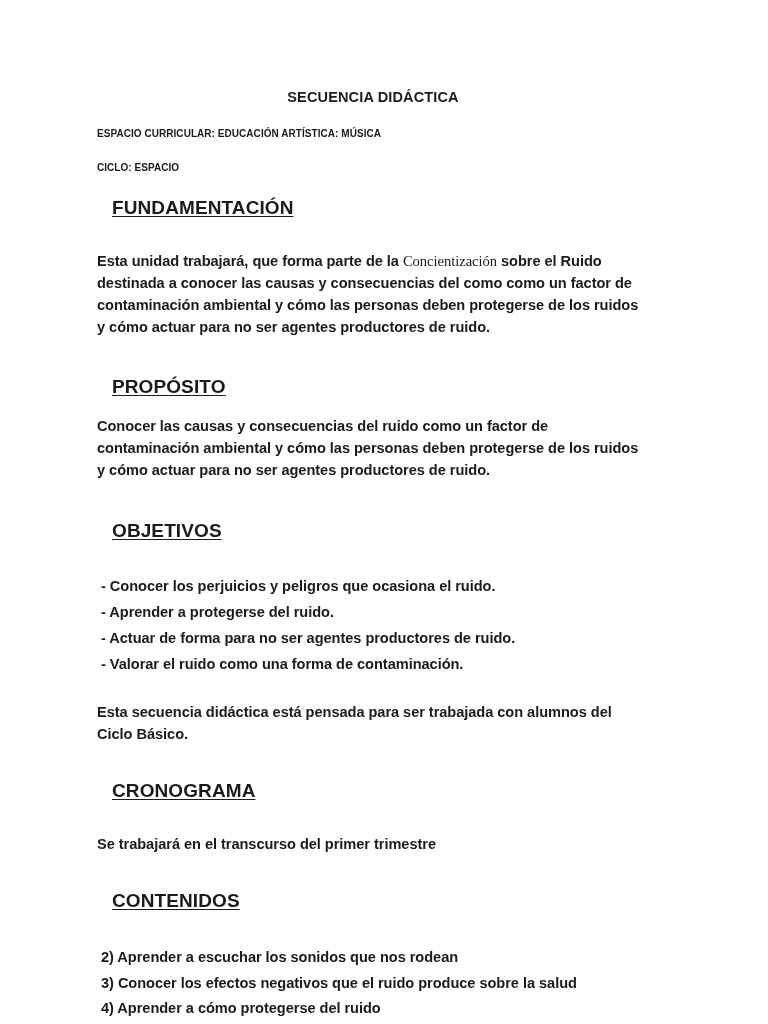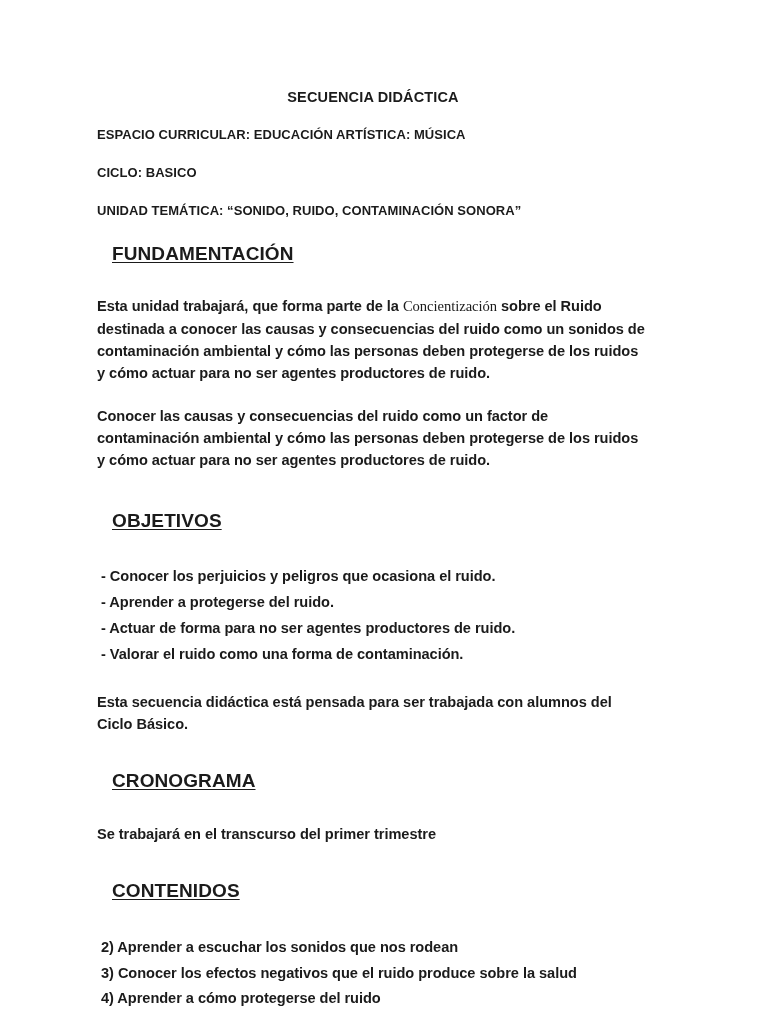--- a/index.html
+++ b/index.html
@@ -28,21 +28,21 @@
     text-align: center;
     font-size: 14.5px;
     font-weight: 700;
     letter-spacing: 0.15px;
     margin: 0 0 21px 0;
     line-height: 1.25;
   }
 
   
   .meta-line {
-    font-size: 13px;
+    font-size: 10px;
     font-weight: 700;
     line-height: 1.3;
     letter-spacing: 0.05px;
     margin: 0 0 21px 0;
     white-space: nowrap;
   }
 
   
   .section-heading {
     font-size: 19px;
@@ -87,29 +87,29 @@
 </style>
 </head>
 <body>
 
 <div class="page">
   <div class="doc">
 
     <div class="doc-title"><span class="hl">SECUENCIA DIDÁCTICA</span></div>
 
     <p class="meta-line">ESPACIO CURRICULAR: EDUCACIÓN ARTÍSTICA: MÚSICA</p>
-    <p class="meta-line">CICLO: BASICO</p>
-    <p class="meta-line">UNIDAD TEMÁTICA: “SONIDO, RUIDO, CONTAMINACIÓN SONORA”</p>
+    <p class="meta-line">CICLO: ESPACIO</p>
 
     <div class="section-heading"><span class="hl">FUNDAMENTACIÓN</span></div>
     <div class="gap-line"></div>
-    <p class="body-text"><span>Esta unidad trabajará, que forma parte de la </span><span class="light">Concientización</span><span> sobre el Ruido destinada a conocer las causas y consecuencias del ruido como un sonidos de contaminación ambiental y cómo las personas deben protegerse de los ruidos y cómo actuar para no ser agentes productores de ruido.</span></p>
+    <p class="body-text"><span>Esta unidad trabajará, que forma parte de la </span><span class="light">Concientización</span><span> sobre el Ruido destinada a conocer las causas y consecuencias del como como un factor de contaminación ambiental y cómo las personas deben protegerse de los ruidos y cómo actuar para no ser agentes productores de ruido.</span></p>
 
     <div class="gap-sect"></div>
 
+    <div class="section-heading"><span class="hl">PROPÓSITO</span></div>
     <p class="body-text">Conocer las causas y consecuencias del ruido como un factor de contaminación ambiental y cómo las personas deben protegerse de los ruidos y cómo actuar para no ser agentes productores de ruido.</p>
 
     <div class="gap-sect"></div>
 
     <div class="section-heading"><span class="hl">OBJETIVOS</span></div>
     <div class="gap-line"></div>
     <p class="list-line">- Conocer los perjuicios y peligros que ocasiona el ruido.</p>
     <p class="list-line">- Aprender a protegerse del ruido.</p>
     <p class="list-line">- Actuar de forma para no ser agentes productores de ruido.</p>
     <p class="list-line">- Valorar el ruido como una forma de contaminación.</p>

